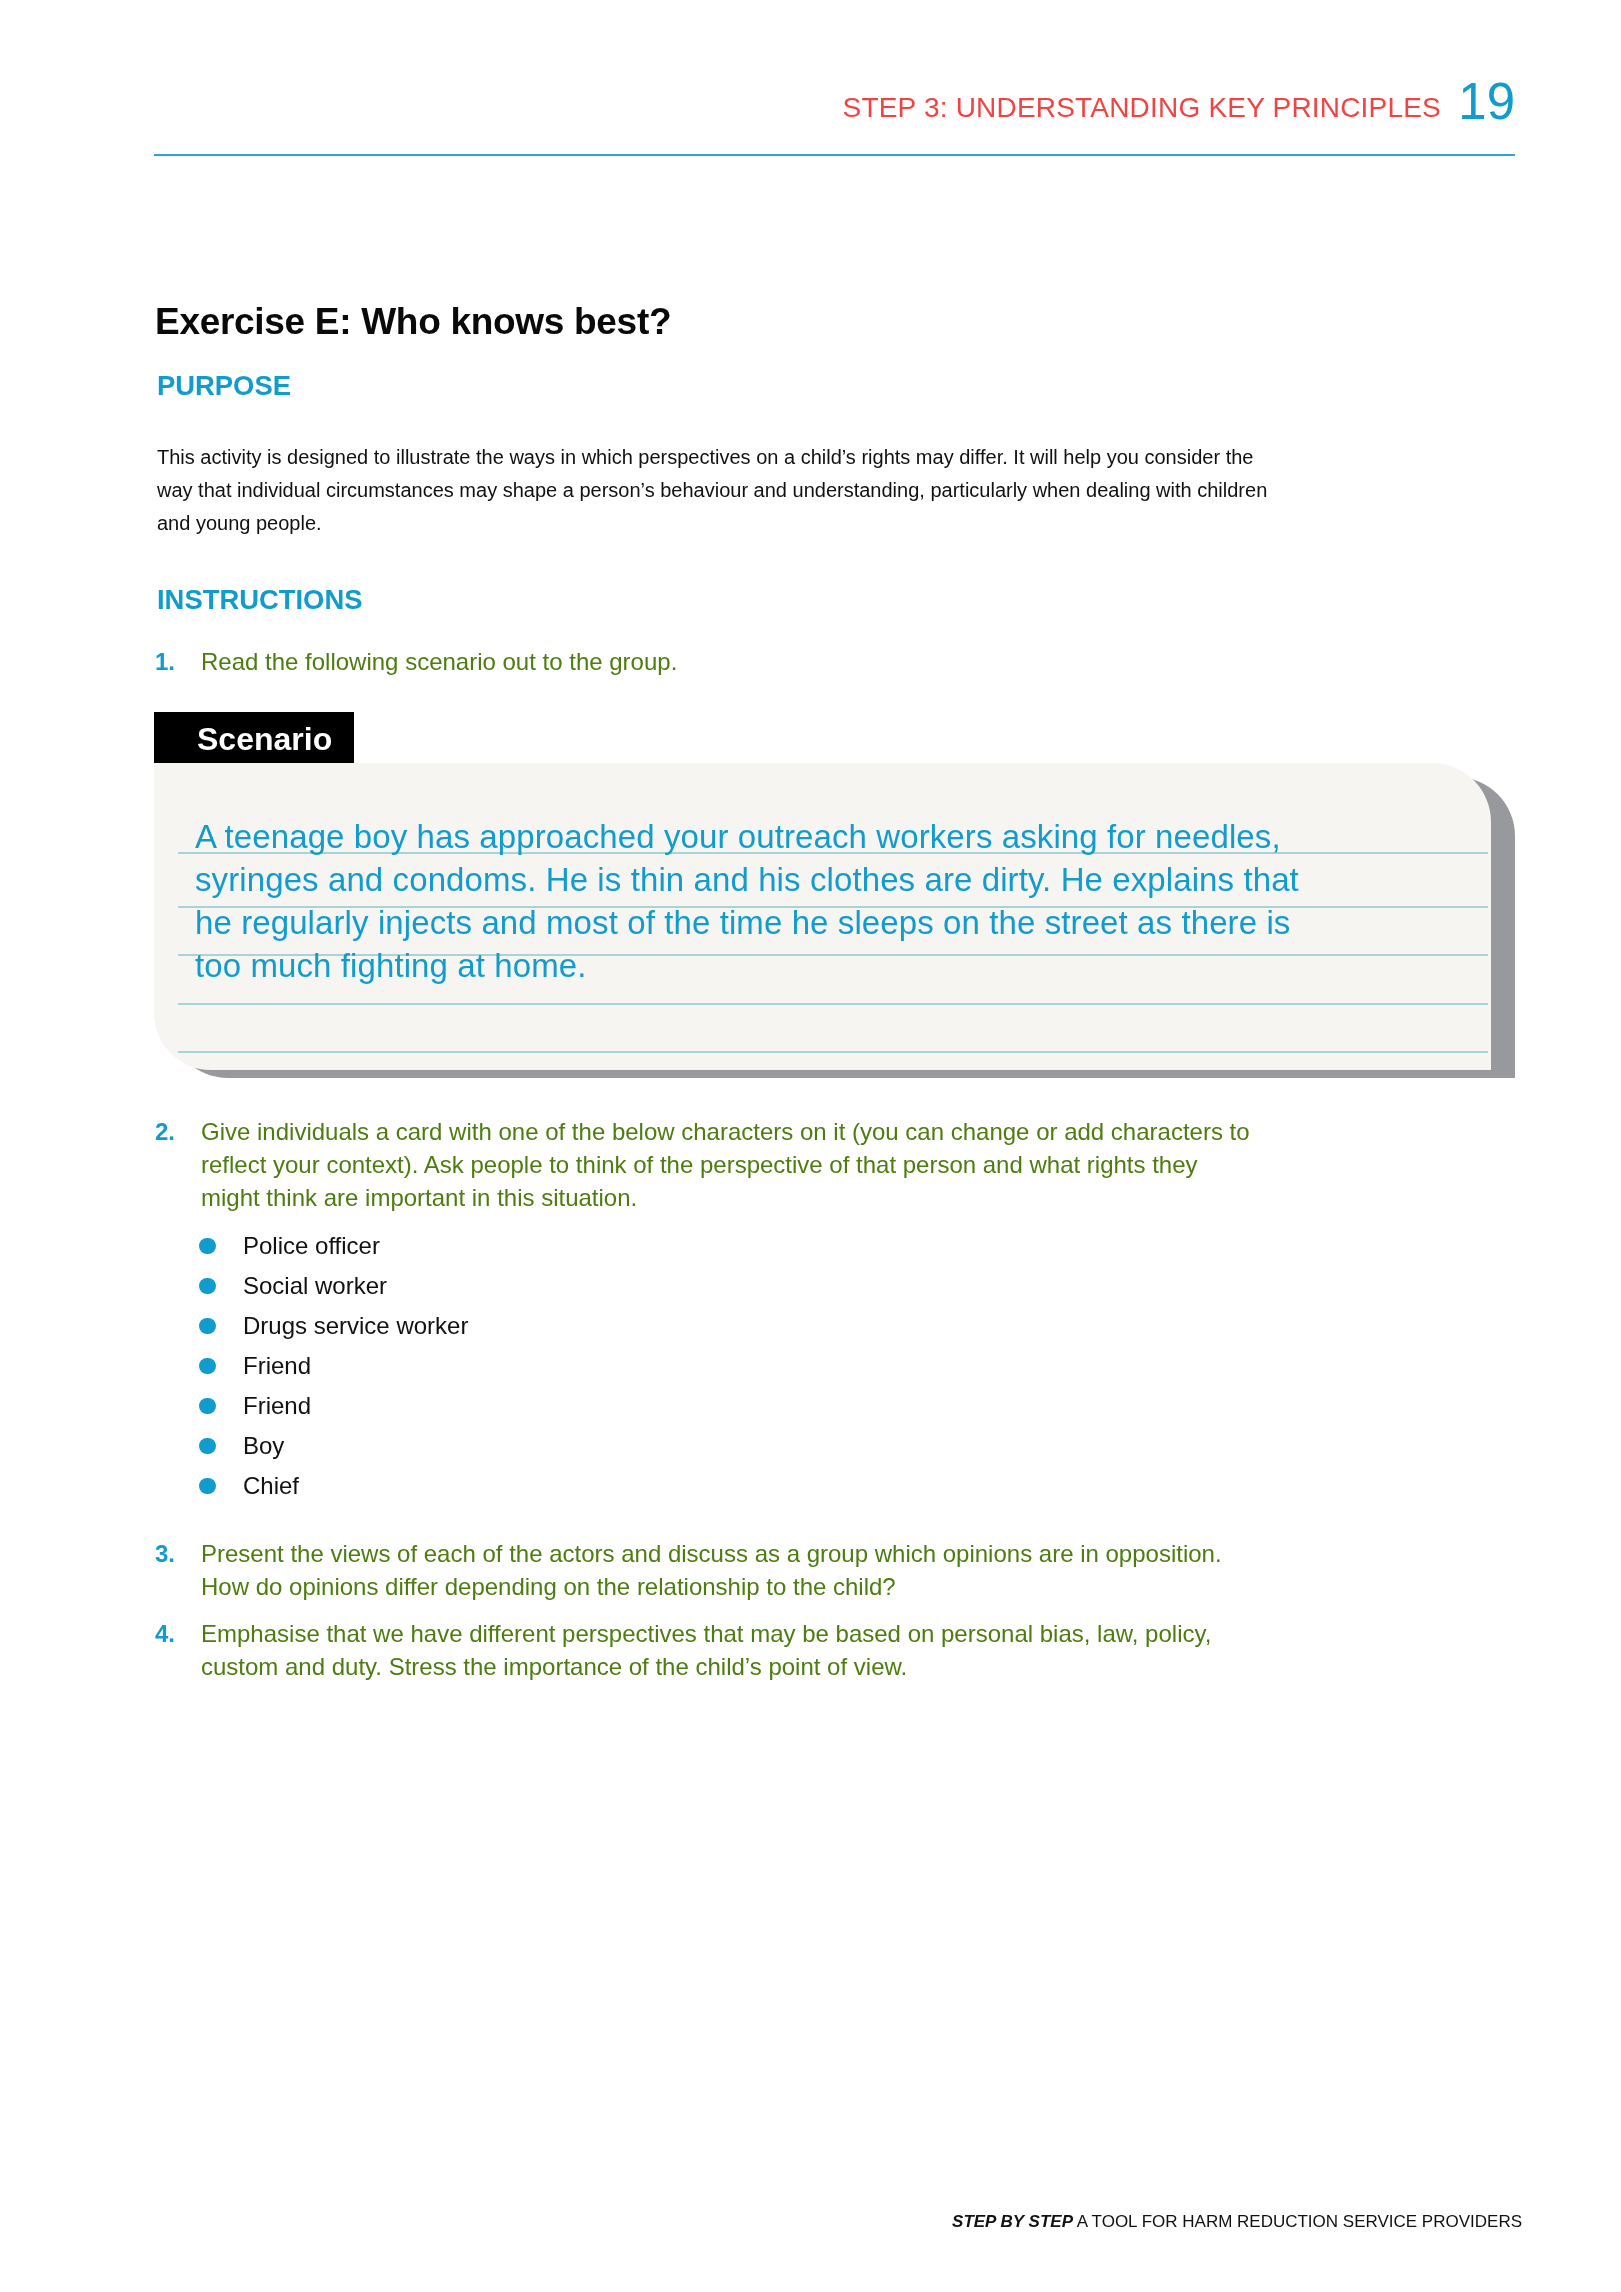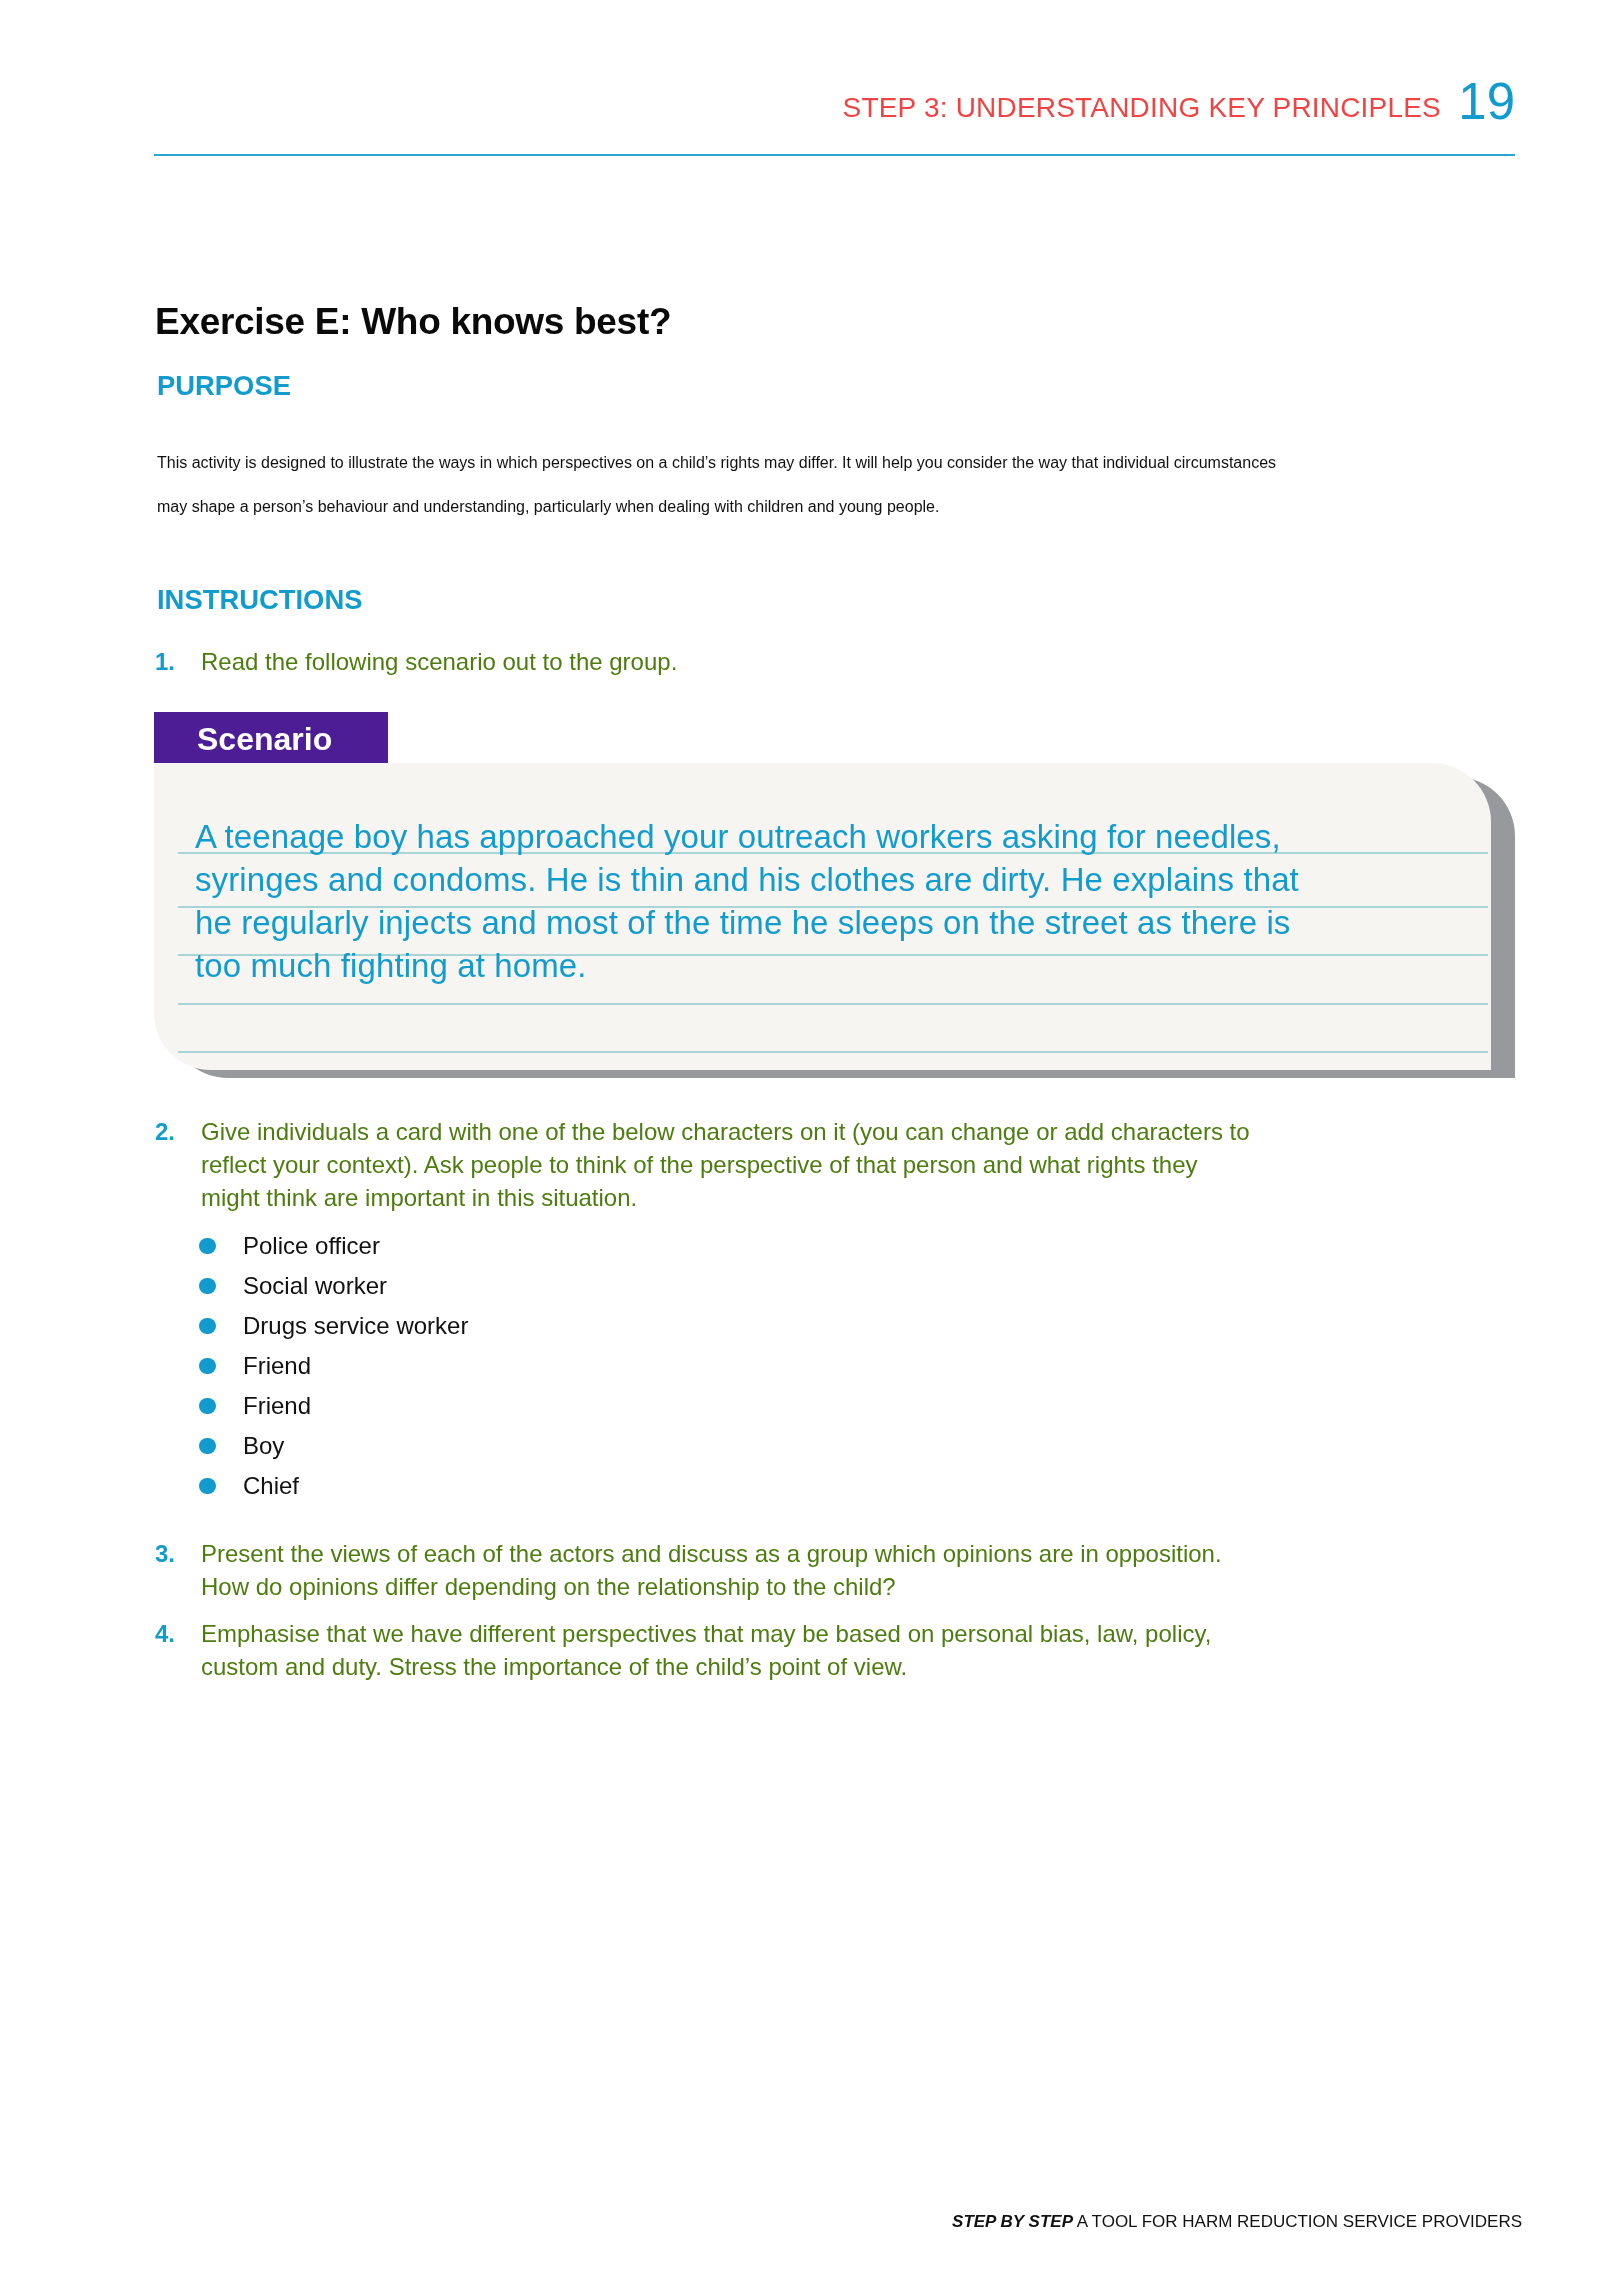--- a/index.html
+++ b/index.html
@@ -7,28 +7,28 @@
            font-family: "Liberation Sans", sans-serif; color: #111111; }
     .abs { position: absolute; }
 
     
     .hdr-text { right: 108px; top: 92px; font-size: 28px; color: #ef4444; letter-spacing: 0.2px; white-space: nowrap; }
     .hdr-num { right: 106px; top: 76px; font-size: 51px; color: #119ccd; line-height: 1; font-weight: normal; }
     .hdr-rule { left: 154px; top: 154px; width: 1361px; height: 2px; background: #2aa6d2; }
 
     .title { left: 155px; top: 301px; font-size: 37px; font-weight: bold; color: #0a0a0a; white-space: nowrap; letter-spacing: -0.3px; }
     .section-h { left: 157px; font-size: 27.4px; font-weight: bold; color: #119ccd; white-space: nowrap; }
-    .para { left: 157px; top: 441px; width: 1127px; font-size: 16px; line-height: 44px; color: #111; }
+    .para { left: 157px; top: 441px; width: 1127px; font-size: 20px; line-height: 33px; color: #111; }
 
     .step { position: absolute; left: 155px; font-size: 24px; line-height: 33px; width: 1157px; }
     .step .num { position: absolute; left: 0; top: 0; color: #119ccd; font-weight: bold; }
     .step .txt { display: block; margin-left: 46px; color: #4d7c0f; }
 
     
-    .tab { left: 154px; top: 712px; width: 234px; height: 51px; background: #4c1d95; }
+    .tab { left: 154px; top: 712px; width: 200px; height: 51px; background: #000000; }
     .tab span { position: absolute; left: 43px; top: 8.8px; color: #ffffff; font-size: 32px; font-weight: bold; }
     .card-shadow { left: 169px; top: 777px; width: 1346px; height: 301px; background: #98999c;
                    border-top-right-radius: 59px; border-bottom-left-radius: 59px; }
     .card { left: 154px; top: 763px; width: 1337px; height: 307px; background: #f7f5f1;
             border-top-right-radius: 59px; border-bottom-left-radius: 57px; overflow: hidden; }
     .rule { position: absolute; left: 23.5px; right: 2.9px; height: 2px; background: #a7d4d6; }
     .scen-text { left: 195px; top: 815px; width: 1274px; font-size: 33px; line-height: 43px;
                  color: #119ccd; font-weight: normal; letter-spacing: 0.1px; }
 
     

